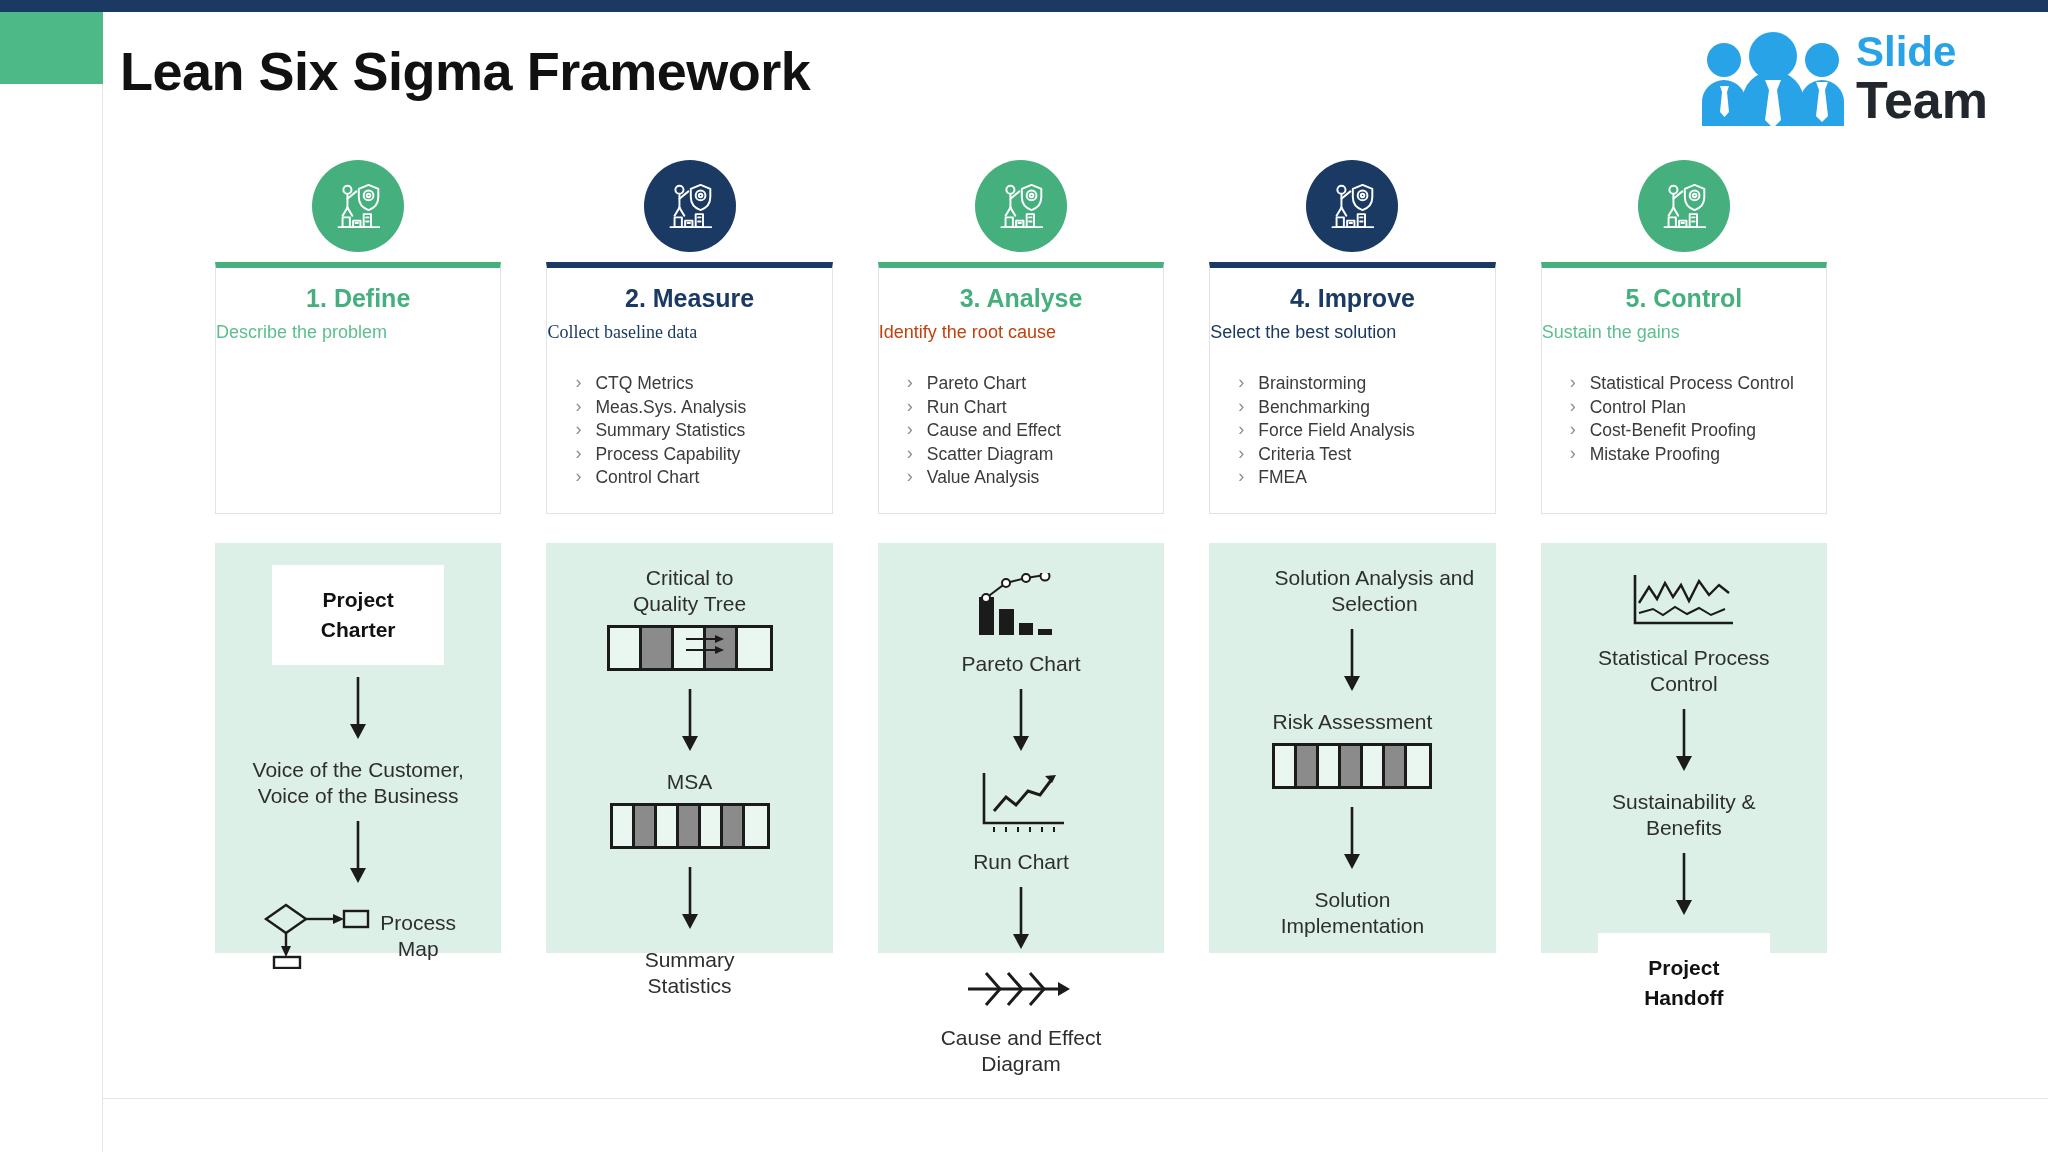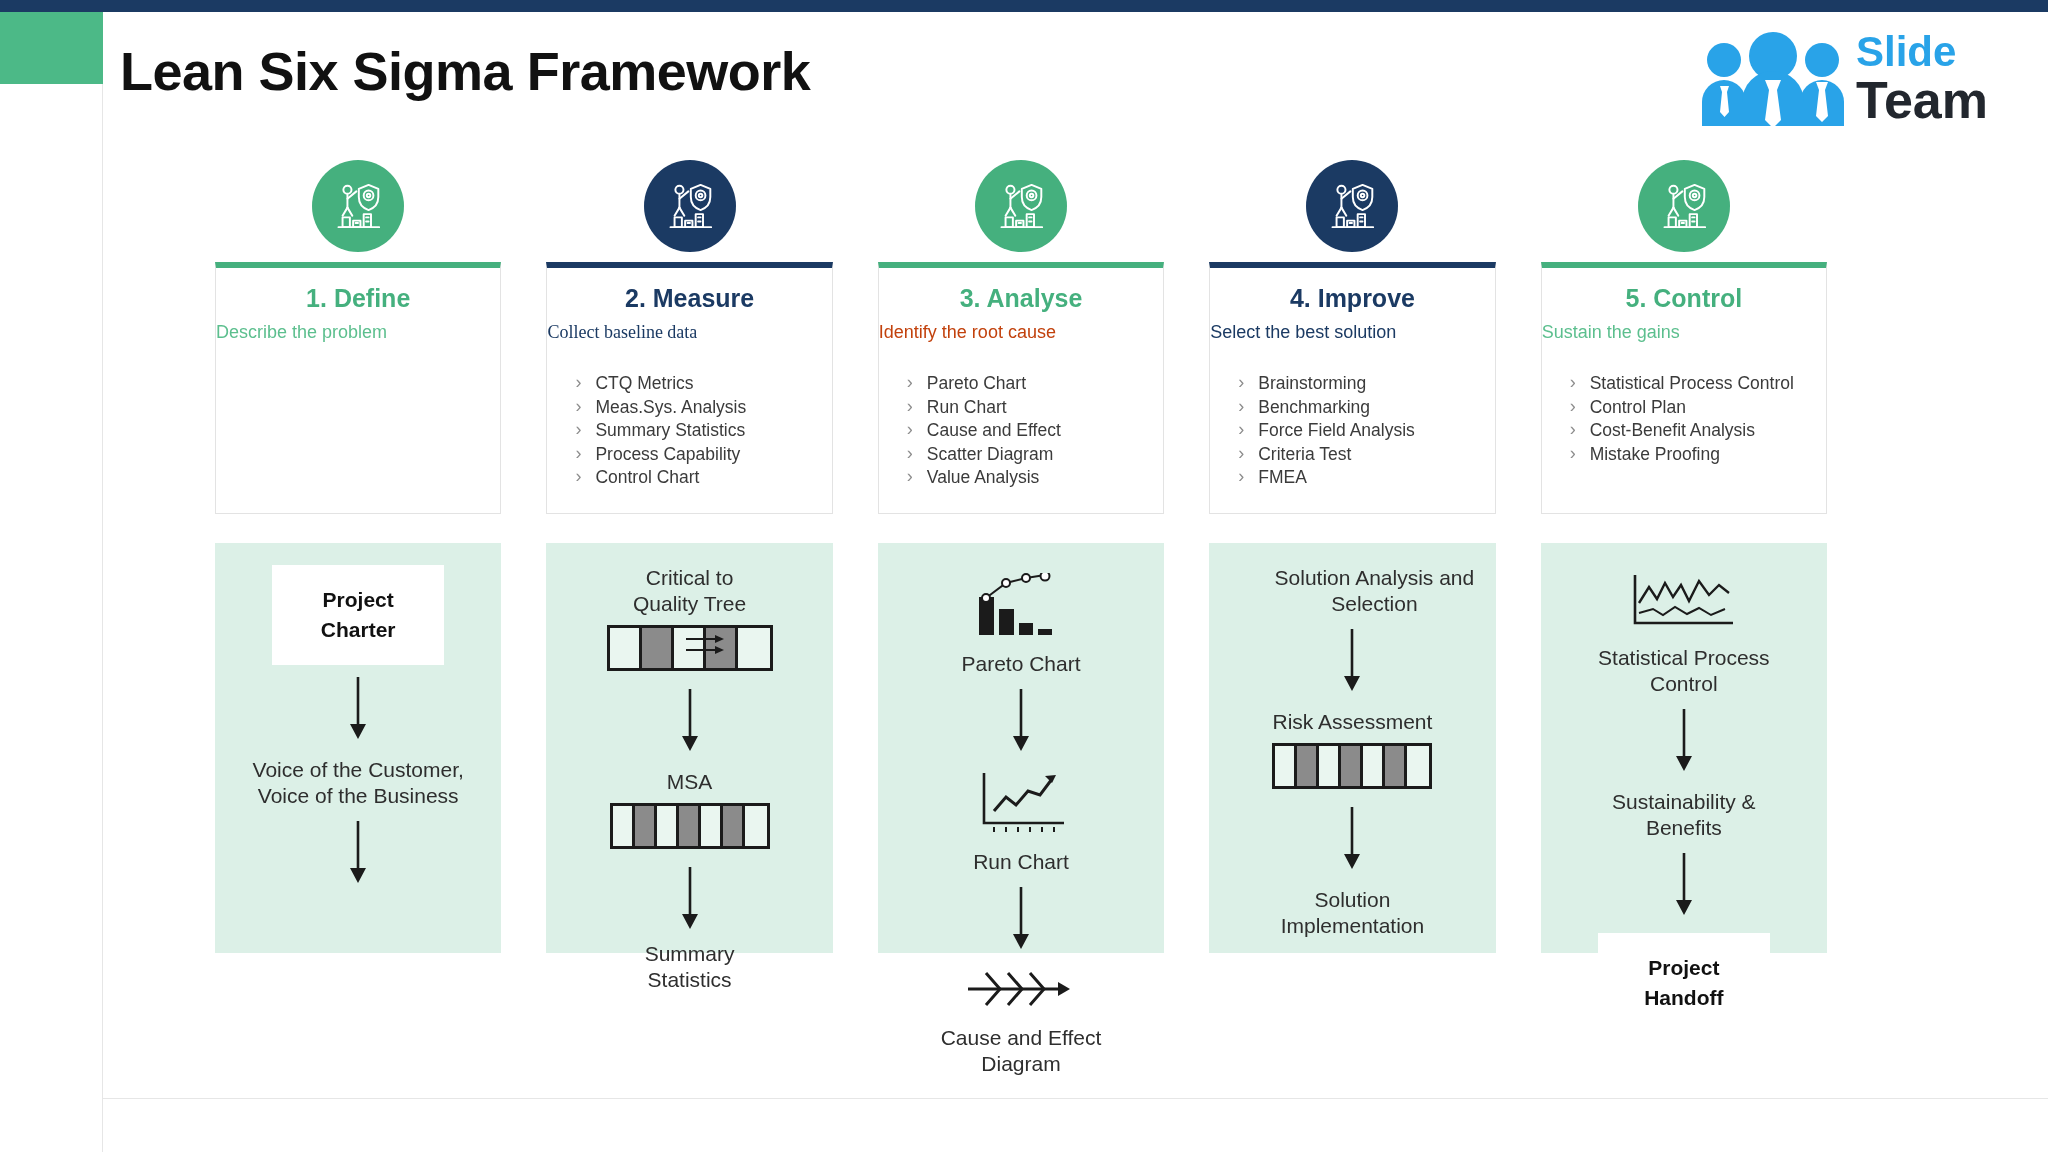--- a/index.html
+++ b/index.html
@@ -162,20 +162,32 @@
     <path d="M11 62 l-8 -15 h16 z" fill="#1b1b1b"></path>
   </svg>
         </div>
         <div class="ptext" style="margin-top: 6px;">Voice of the Customer,<br>Voice of the Business</div>
         <div style="margin: 12px 0px;">
           <svg class="arrow" viewBox="0 0 22 62" style="height:62px">
     <path d="M11 0 V50" stroke="#1b1b1b" stroke-width="2.6" fill="none"></path>
     <path d="M11 62 l-8 -15 h16 z" fill="#1b1b1b"></path>
   </svg>
         </div>
+        <div style="display: flex; align-items: center; gap: 10px; margin-top: 4px;">
+          <div><svg viewBox="0 0 110 70" style="width:110px;height:70px">
+    <path d="M26 6 L46 20 L26 34 L6 20 Z" fill="none" stroke="#1b1b1b" stroke-width="2.4"></path>
+    <path d="M46 20 H76" stroke="#1b1b1b" stroke-width="2.4"></path>
+    <path d="M84 20 l-11 -5 v10 z" fill="#1b1b1b"></path>
+    <rect x="84" y="12" width="24" height="16" fill="none" stroke="#1b1b1b" stroke-width="2.4"></rect>
+    <path d="M26 34 V50" stroke="#1b1b1b" stroke-width="2.4"></path>
+    <path d="M26 58 l-5 -11 h10 z" fill="#1b1b1b"></path>
+    <rect x="14" y="58" width="26" height="11" fill="none" stroke="#1b1b1b" stroke-width="2.4"></rect>
+  </svg></div>
+          <div class="ptext">Process<br>Map</div>
+        </div>
       </div>
     </div>
     <div class="col">
       <div class="badge" style="background: rgb(27, 58, 99);">
         <svg viewBox="0 0 64 64" fill="none" stroke="#ffffff" stroke-width="2.4" stroke-linecap="round" stroke-linejoin="round">
       <circle cx="19" cy="12" r="5"></circle>
       <path d="M19 18 v16"></path>
       <path d="M19 23 l11 -9"></path>
       <path d="M19 34 l-6 10"></path>
       <path d="M19 34 l6 10"></path>
@@ -235,21 +247,21 @@
             <div style="width:22px;height:40px" class="cell-d"></div>
             <div style="width:22px;height:40px" class="cell-l"></div>
           </div>
         </div>
         <div style="margin: 12px 0px;">
           <svg class="arrow" viewBox="0 0 22 62" style="height:62px">
     <path d="M11 0 V50" stroke="#1b1b1b" stroke-width="2.6" fill="none"></path>
     <path d="M11 62 l-8 -15 h16 z" fill="#1b1b1b"></path>
   </svg>
         </div>
-        <div class="ptext" style="">Summary<br>Statistics</div>
+        <div class="ptext" style="margin-top: 6px;">Summary<br>Statistics</div>
       </div>
     </div>
     <div class="col">
       <div class="badge" style="background: rgb(69, 176, 126);">
         <svg viewBox="0 0 64 64" fill="none" stroke="#ffffff" stroke-width="2.4" stroke-linecap="round" stroke-linejoin="round">
       <circle cx="19" cy="12" r="5"></circle>
       <path d="M19 18 v16"></path>
       <path d="M19 23 l11 -9"></path>
       <path d="M19 34 l-6 10"></path>
       <path d="M19 34 l6 10"></path>
@@ -391,21 +403,21 @@
       <rect x="39" y="42" width="9" height="16"></rect>
       <path d="M29 53 h3 M42 46 h3 M42 51 h3"></path>
     </svg>
       </div>
       <div class="card" style="border-top-color: rgb(69, 176, 126);">
         <h3 style="color: rgb(69, 176, 126);">5. Control</h3>
         <div class="sub" style="color: rgb(92, 191, 142);">Sustain the gains</div>
         <ul>
           <li>Statistical Process Control</li>
           <li>Control Plan</li>
-          <li>Cost-Benefit Analysis</li>
+          <li>Cost-Benefit Proofing</li>
           <li>Mistake Proofing</li>
         </ul>
       </div>
       <div class="panel" style="background: rgb(220, 240, 231);">
         <div class="glyph" style="margin: 8px 0px 6px;"><svg viewBox="0 0 110 56" style="width:110px;height:56px">
     <path d="M6 2 V50 H104" stroke="#1b1b1b" stroke-width="2.6" fill="none"></path>
     <path d="M10 30 L20 14 L28 26 L36 10 L44 24 L52 12 L60 28 L70 8 L80 22 L90 12 L100 20" stroke="#1b1b1b" stroke-width="2.4" fill="none"></path>
     <path d="M10 40 L24 36 L34 42 L46 34 L58 41 L70 35 L82 42 L96 36" stroke="#1b1b1b" stroke-width="2" fill="none"></path>
   </svg></div>
         <div class="ptext" style="margin-top: 6px;">Statistical Process<br>Control</div>

